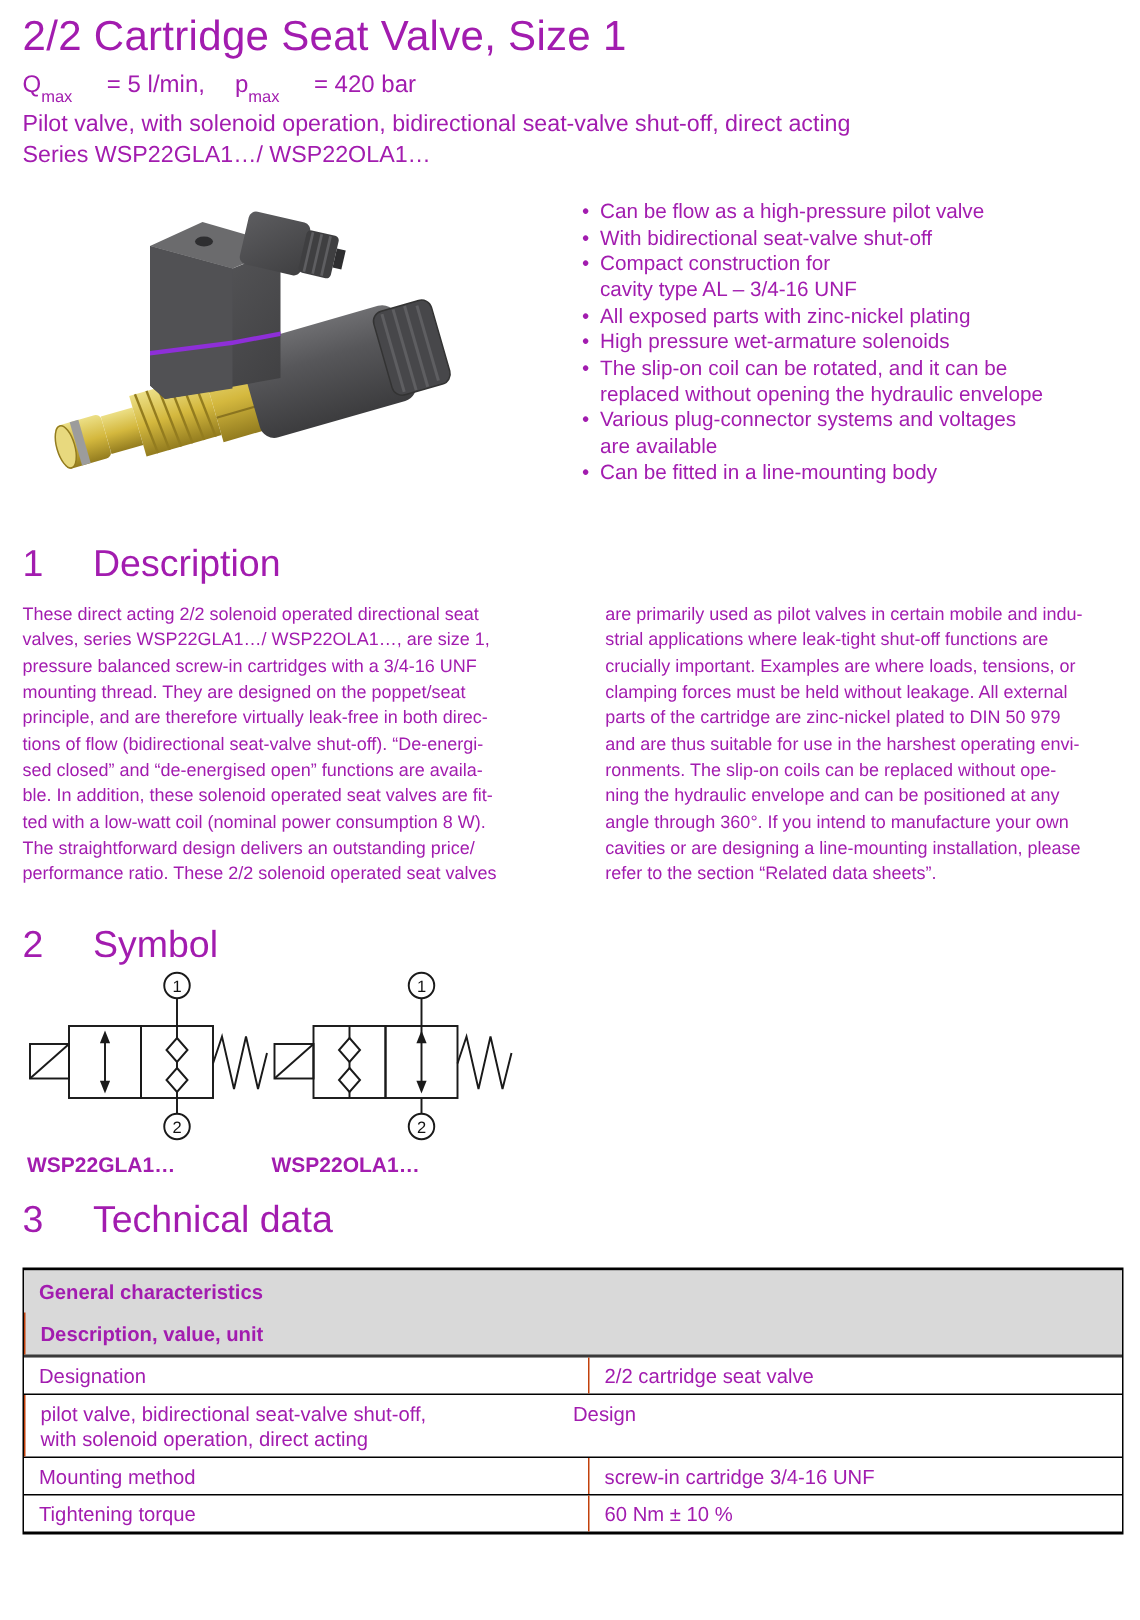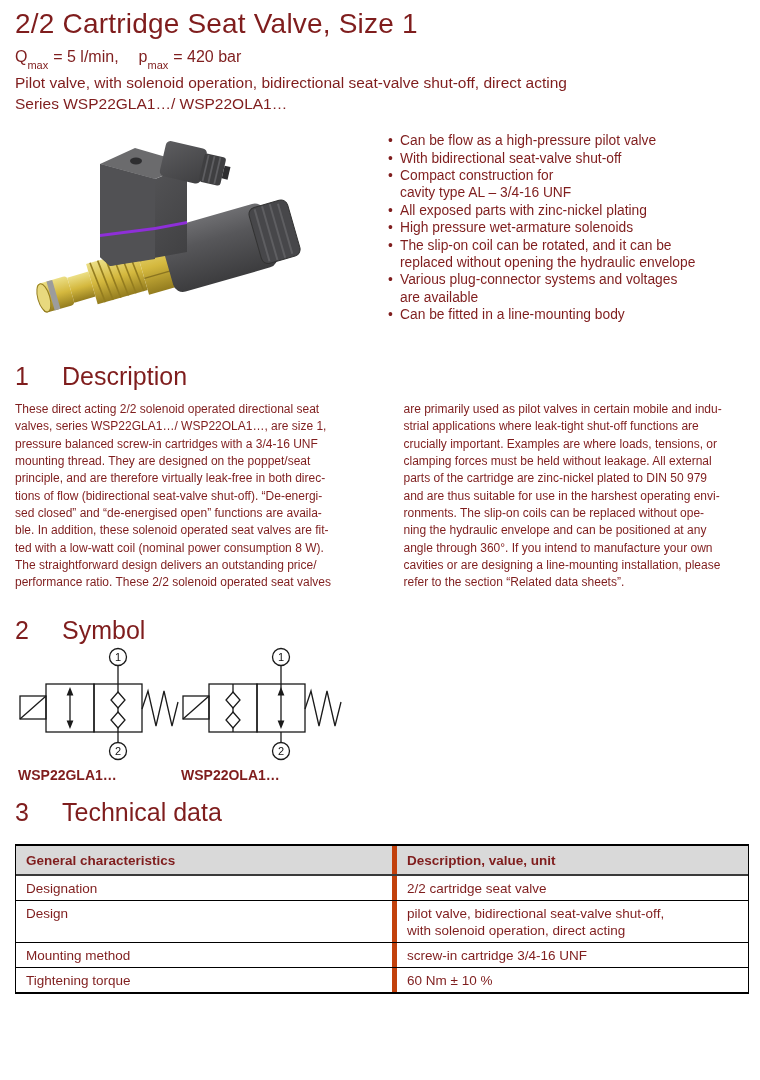--- a/index.html
+++ b/index.html
@@ -1,24 +1,24 @@
 <!DOCTYPE html>
 <html><head>
 <meta charset="utf-8">
 <style>
   html,body{margin:0;padding:0;background:#fff;}
   .page{position:relative;width:760px;height:1080px;background:#fff;overflow:hidden;
-        font-family:"Liberation Sans",sans-serif;color:#7f1d1d;}
+        font-family:"Liberation Sans",sans-serif;color:#a21caf;}
   .content{padding:8px 14px 0 15px;}
 
   
   .title{font-size:28px;line-height:32px;font-weight:400;letter-spacing:.2px;}
   .specline{margin-top:7px;font-size:16px;line-height:19px;}
   .specline sub{font-size:11px;position:relative;bottom:-3px;}
-  .specline .val{margin-left:5px;text-align:right;}
+  .specline .val{margin-left:23px;text-align:right;}
   .specline .gap{display:inline-block;width:20px;}
   .subline{font-size:15.5px;line-height:21px;}
 
   
   .figure-row{display:flex;margin-top:10px;height:235px;}
   .product{width:345px;flex:none;}
   .features{width:370px;margin:8px 0 0 28px;padding:0;list-style:none;
             font-size:13.8px;line-height:17.4px;}
   .features li{position:relative;padding-left:12px;margin:0;white-space:pre-line;}
   .features li::before{content:"\2022";position:absolute;left:0;top:0;}
@@ -42,24 +42,24 @@
   .sym .ln{stroke:#1a1a1a;stroke-width:1.3;fill:none;}
   .sym .fillshape{fill:#1a1a1a;stroke:none;}
   .sym .diamond{fill:#fff;stroke:#1a1a1a;stroke-width:1.3;}
   .sym text{font-family:"Liberation Sans",sans-serif;font-size:11px;fill:#111;text-anchor:middle;}
 
   
   .dtable{margin-top:21px;width:732px;border:1px solid #000;border-top:2px solid #000;
           border-bottom:2px solid #000;font-size:13.5px;line-height:17px;}
   .trow{display:flex;border-bottom:1px solid #000;}
   .trow:last-child{border-bottom:none;}
-  .thead{background:#d9d9d9;font-weight:700;border-bottom:2px solid #3a3a3a;}
+  .thead{background:#d9d9d9;font-weight:700;border-bottom:2px solid #3a3a3a;flex-direction:column;}
   .tc{padding:3.5px 10px;}
   .tc-left{width:356px;flex:none;}
-  .tc-right{flex:1;border-left:5px solid #c2410c;white-space:pre-line;}
+  .tc-right{flex:1;border-left:1px solid #c2410c;white-space:pre-line;}
   .thead .tc{padding-top:5.5px;padding-bottom:5.5px;}
 </style>
 </head>
 <body>
 
 <div class="page">
   <div class="content">
 
     <div class="title">2/2 Cartridge Seat Valve, Size 1</div>
     <div class="specline">
@@ -250,23 +250,23 @@
         <div class="tc tc-left">General characteristics</div>
         <div class="tc tc-right">Description, value, unit</div>
       </div>
       <div>
 
       <div class="trow">
           <div class="tc tc-left">Designation</div>
           <div class="tc tc-right">2/2 cartridge seat valve</div>
         </div>
           <div class="trow">
-          <div class="tc tc-left">Design</div>
           <div class="tc tc-right">pilot valve, bidirectional seat-valve shut-off,
 with solenoid operation, direct acting</div>
+          <div class="tc tc-left">Design</div>
         </div>
           <div class="trow">
           <div class="tc tc-left">Mounting method</div>
           <div class="tc tc-right">screw-in cartridge 3/4-16 UNF</div>
         </div>
           <div class="trow">
           <div class="tc tc-left">Tightening torque</div>
           <div class="tc tc-right">60 Nm ± 10 %</div>
         </div>
         </div>

